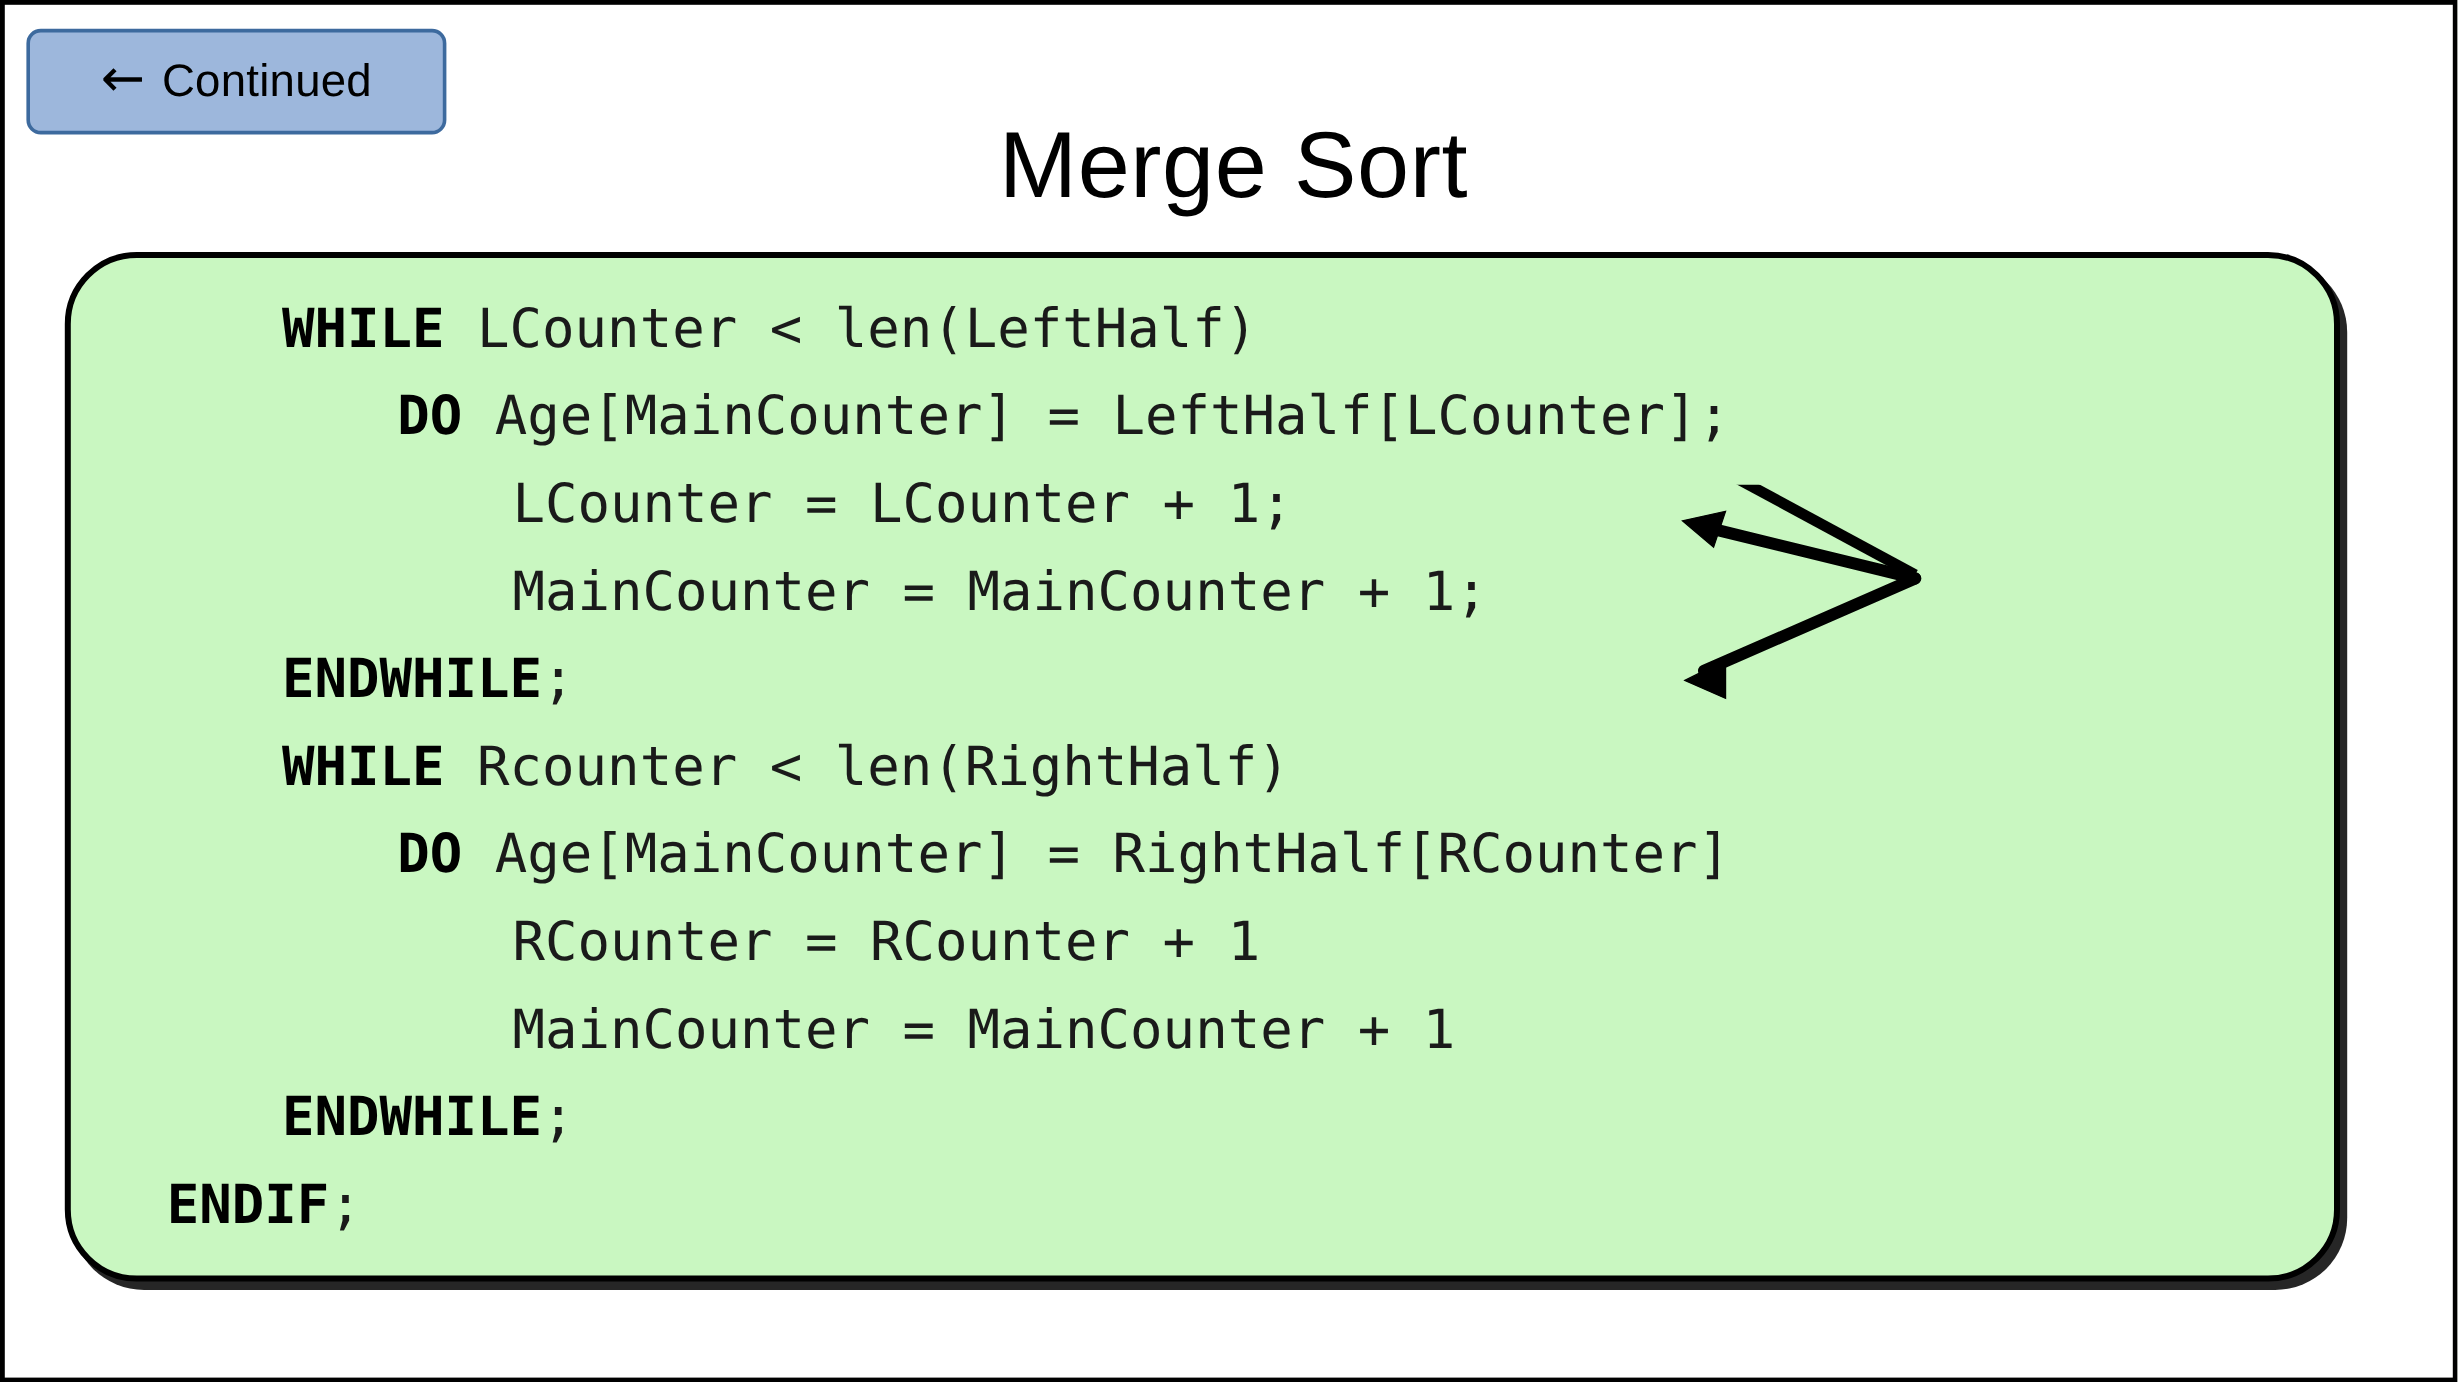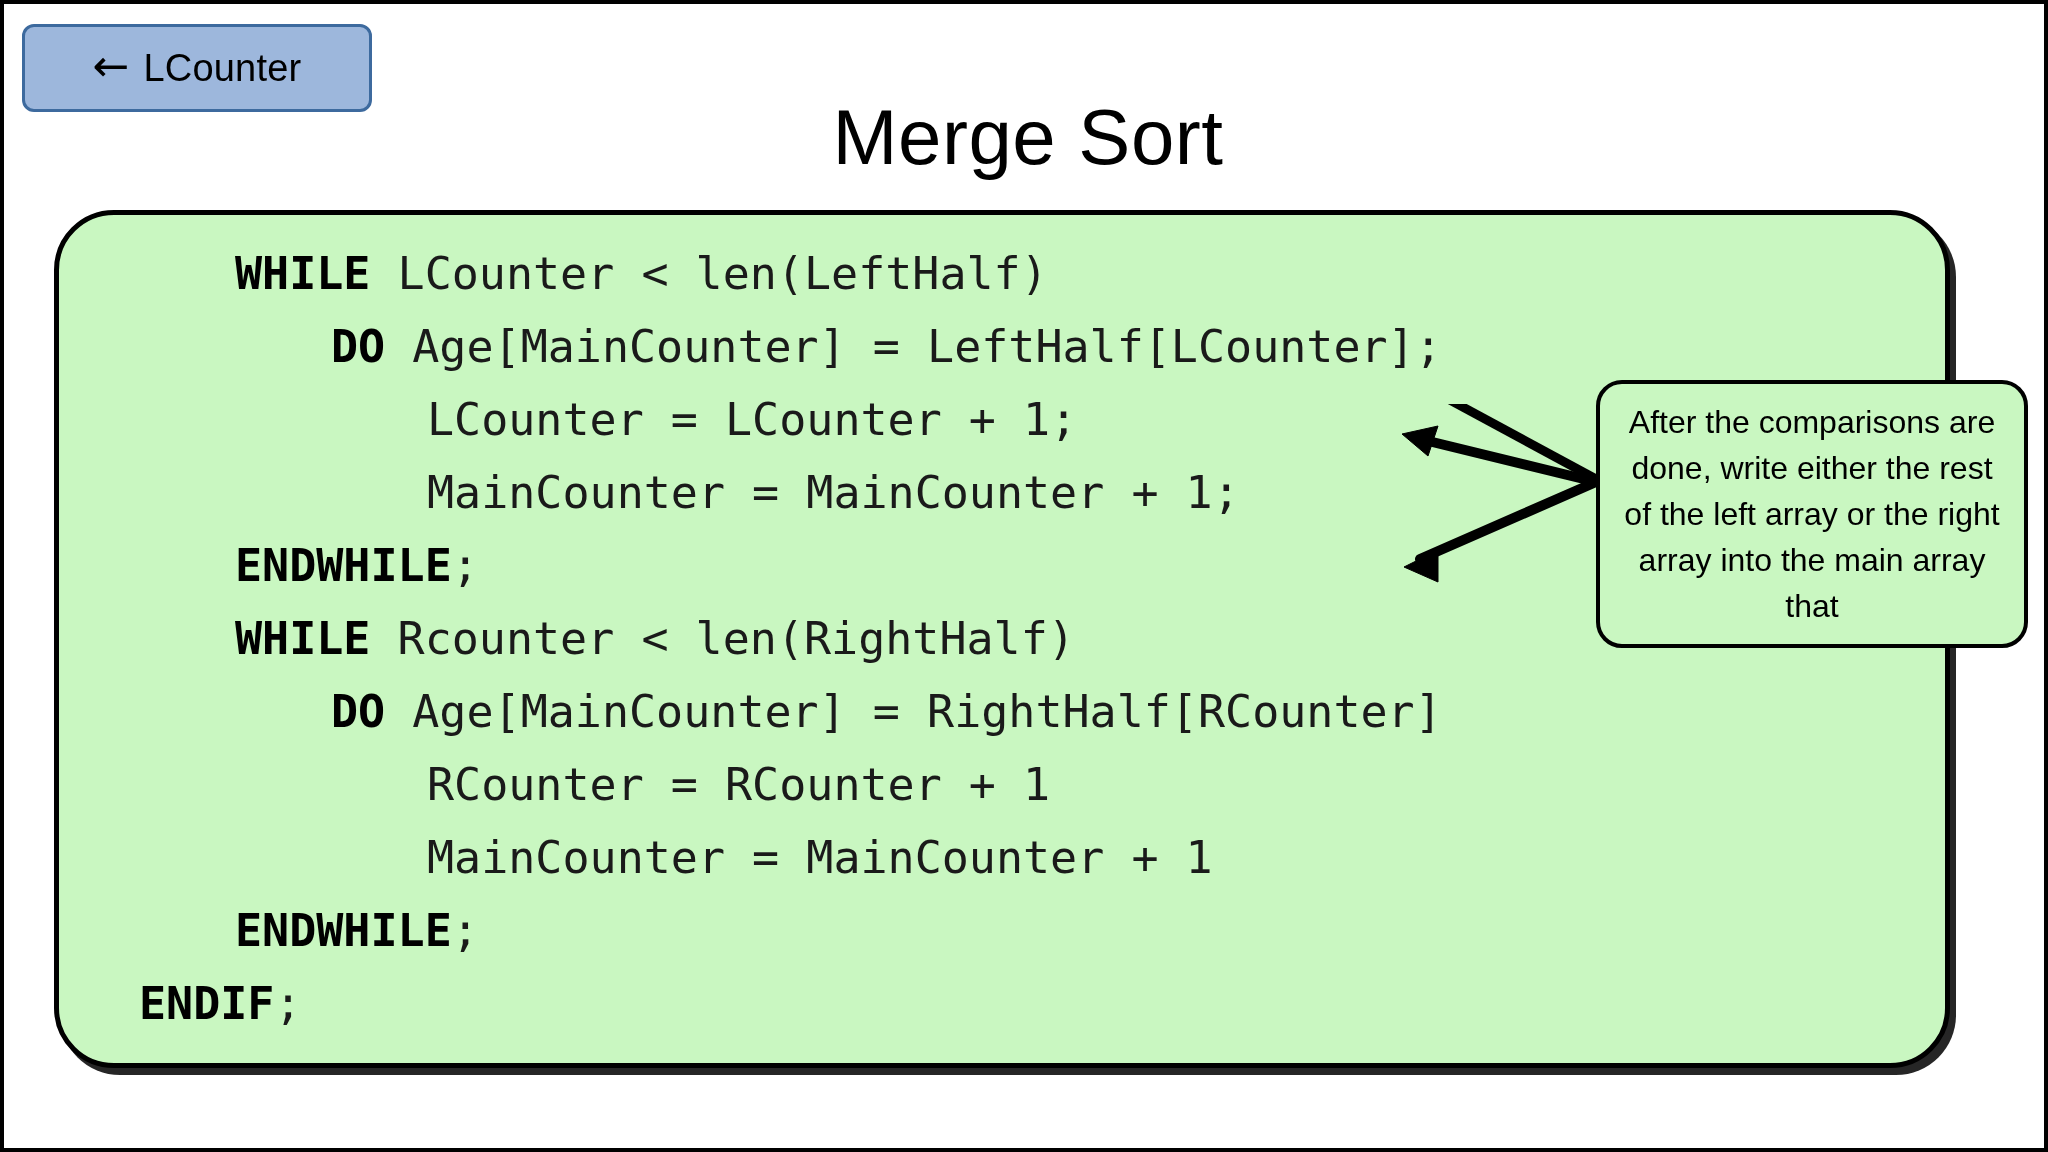--- a/index.html
+++ b/index.html
@@ -146,21 +146,21 @@
   }
 </style>
 </head>
 <body>
 
 <div id="slide">
 
   <div id="continued-btn">
     <div class="btn-row">
       <span class="arrow-glyph">←</span>
-      <span class="btn-label">LCounter</span>
+      <span class="btn-label">Continued</span>
     </div>
   </div>
 
   <div id="page-title">Merge Sort</div>
 
   <div id="code-panel">
     <div id="code-lines"><div class="code-line" style="padding-left: 176px;"><span class="kw">WHILE</span><span> LCounter &lt; len(LeftHalf)</span></div><div class="code-line" style="padding-left: 272px;"><span class="kw">DO</span><span> Age[MainCounter] = LeftHalf[LCounter];</span></div><div class="code-line" style="padding-left: 368px;"><span>LCounter = LCounter + 1;</span></div><div class="code-line" style="padding-left: 368px;"><span>MainCounter = MainCounter + 1;</span></div><div class="code-line" style="padding-left: 176px;"><span class="kw">ENDWHILE</span><span>;</span></div><div class="code-line" style="padding-left: 176px;"><span class="kw">WHILE</span><span> Rcounter &lt; len(RightHalf)</span></div><div class="code-line" style="padding-left: 272px;"><span class="kw">DO</span><span> Age[MainCounter] = RightHalf[RCounter]</span></div><div class="code-line" style="padding-left: 368px;"><span>RCounter = RCounter + 1</span></div><div class="code-line" style="padding-left: 368px;"><span>MainCounter = MainCounter + 1</span></div><div class="code-line" style="padding-left: 176px;"><span class="kw">ENDWHILE</span><span>;</span></div><div class="code-line" style="padding-left: 80px;"><span class="kw">ENDIF</span><span>;</span></div></div>
   </div>
 
   <svg id="arrows" viewBox="0 0 260 260">
@@ -170,17 +170,14 @@
     <g fill="#000000" stroke="#000000">
 
       <line x1="212" y1="78" x2="32" y2="34" stroke-width="10" stroke-linecap="round"></line>
       <polygon points="18,30 54,22 44,52"></polygon>
 
       <line x1="212" y1="78" x2="36" y2="155" stroke-width="10" stroke-linecap="round"></line>
       <polygon points="20,163 54,146 54,178"></polygon>
     </g>
   </svg>
 
-  <div id="callout">
-    <div id="callout-text">After the comparisons are done, write either the rest of the left array or the right array into the main array that</div>
-  </div>
 
 </div>
 
 </body></html>

